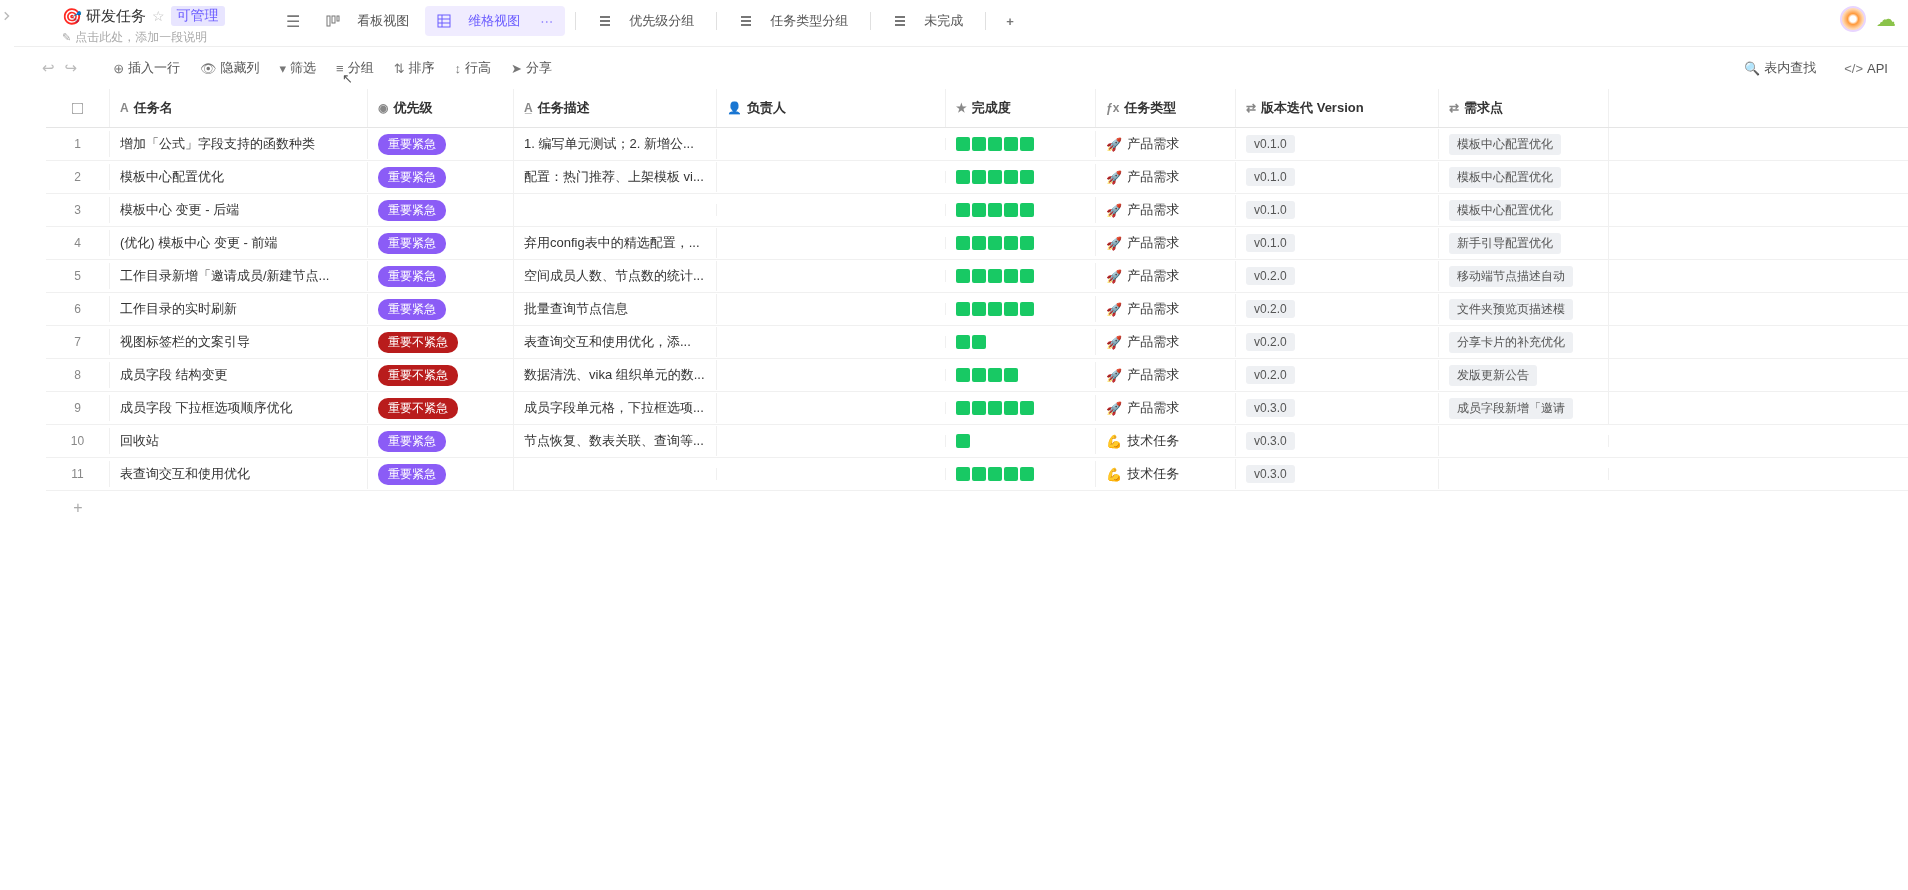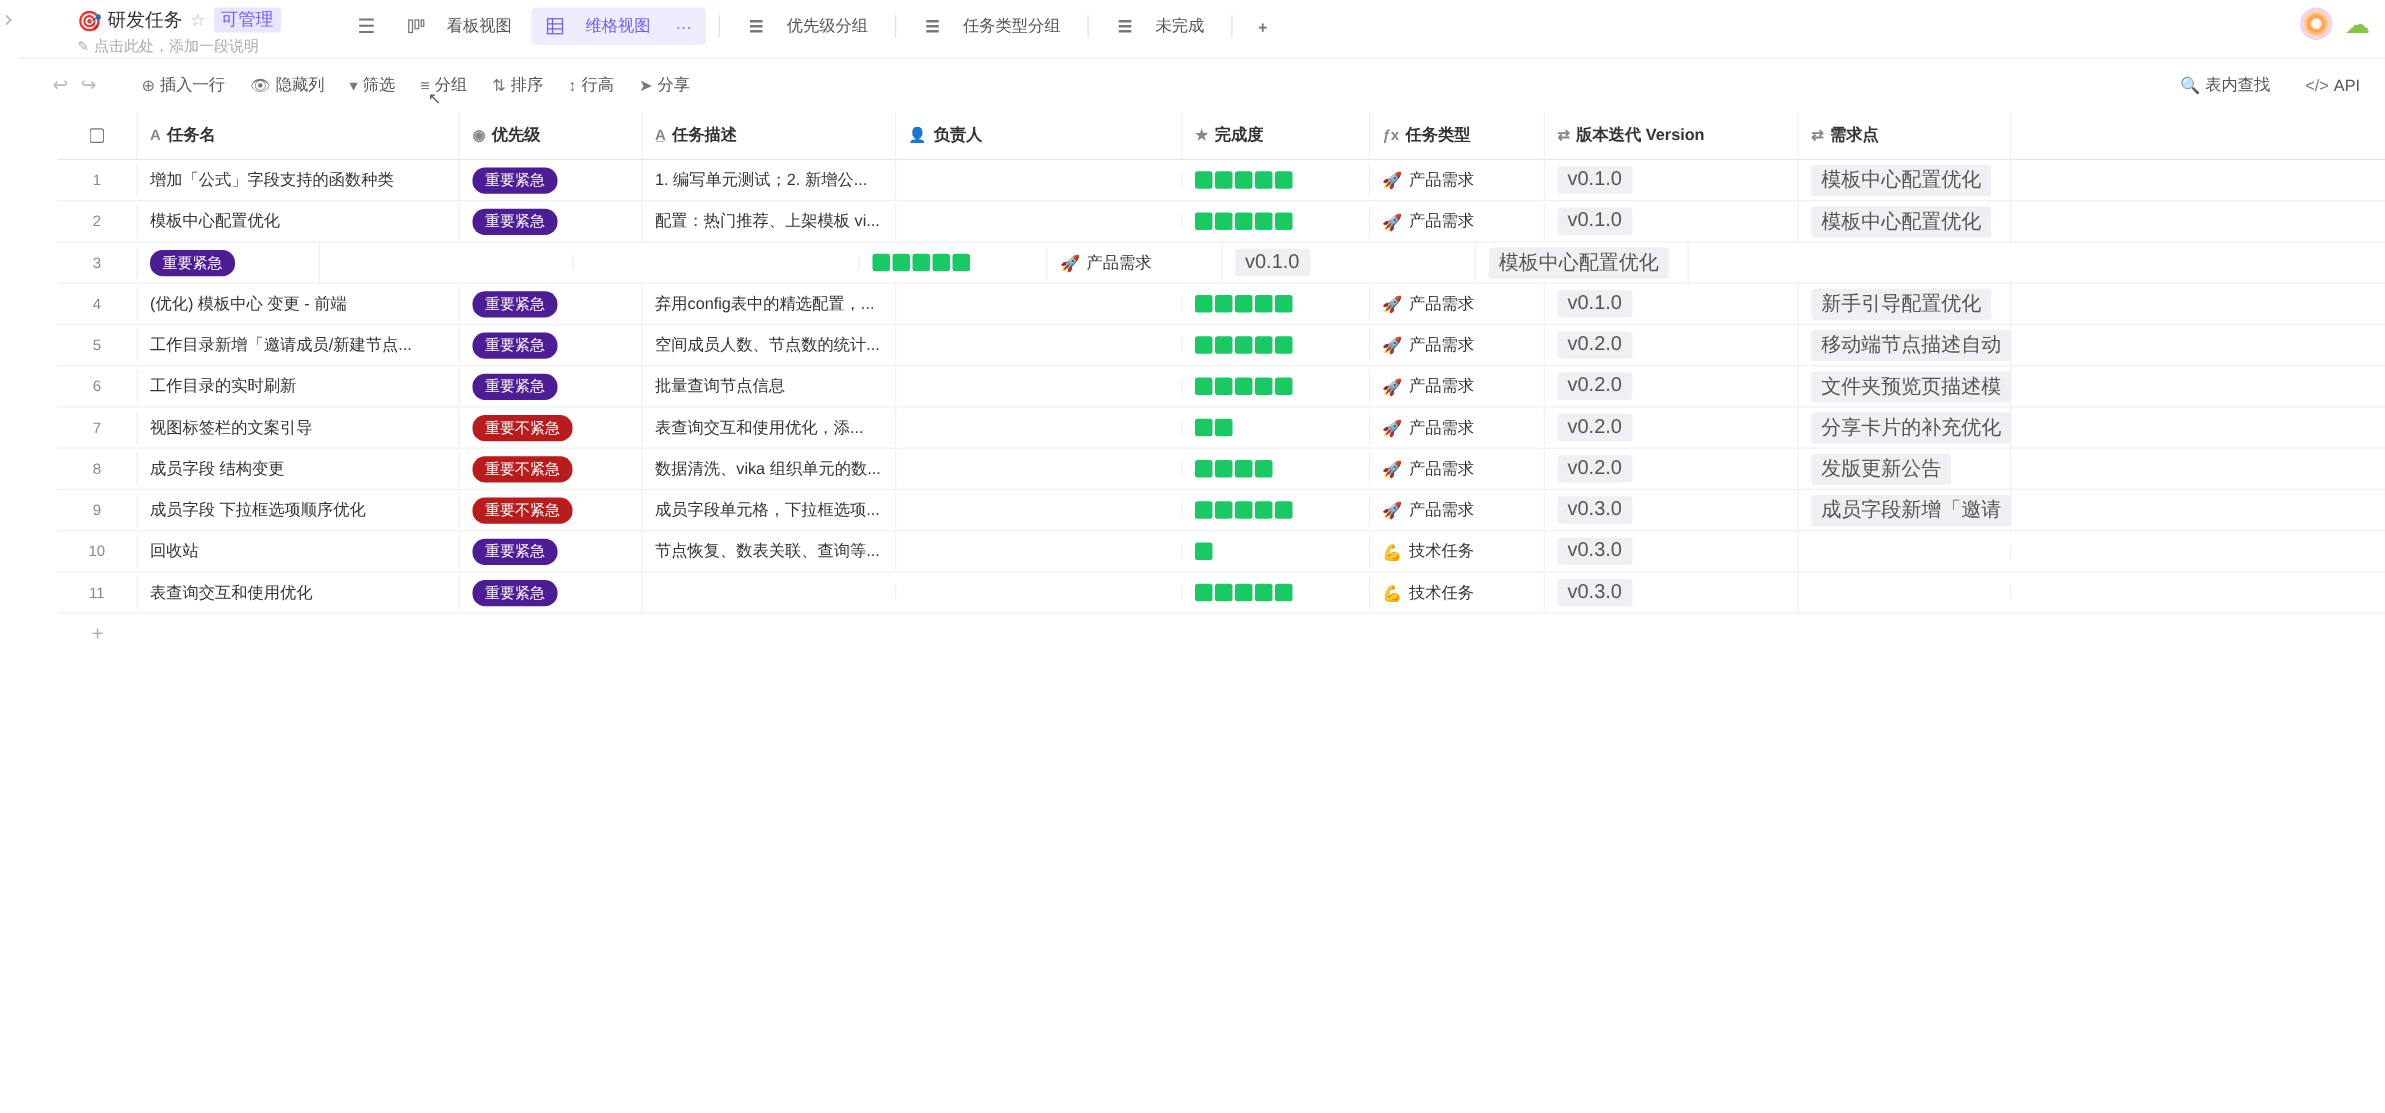--- a/index.html
+++ b/index.html
@@ -54,27 +54,27 @@
 .col-prog { width: 150px; }
 .col-type { width: 140px; }
 .col-ver { width: 203px; }
 .col-req { width: 170px; }
 .grid-head .cell { font-weight: 600; color: #333; padding: 10px; background: #fff; }
 .grid-head .col-idx input { transform: scale(0.9); }
 .hd-ic { color: #888; font-size: 12px; }
 input[type=checkbox] { width: 13px; height: 13px; }
 
 .pill { display: inline-block; padding: 2px 10px; border-radius: 10px; font-size: 12px; color: #fff; }
-.pill-orange { background: #4c1d95; }
+.pill-orange { background: #8b5cf6; }
 .pill-blue { background: #b91c1c; }
 
 .prog { display: flex; gap: 2px; }
 .prog span { width: 14px; height: 14px; border-radius: 2px; background: #18c964; }
 
-.tag { background: #eef0f3; color: #555; padding: 2px 8px; border-radius: 3px; font-size: 16px; }
+.tag { background: #eef0f3; color: #555; padding: 2px 8px; border-radius: 3px; font-size: 12px; }
 
 .add-row { height: 34px; display: flex; align-items: center; }
 .add-row .plus { width: 64px; text-align: center; color: #aaa; font-size: 16px; cursor: pointer; }
 
 svg { display: block; }
 </style>
 </head>
 <body>
 
 <div class="app">
@@ -299,20 +299,21 @@
             <div class="cell col-type type-cell"><span>🚀</span> 产品需求</div>
             <div class="cell col-ver">
               <span class="tag">v0.1.0</span>
             </div>
             <div class="cell col-req">
               <span class="tag">模板中心配置优化</span>
             </div>
           </div>
           <div class="grid-row">
             <div class="cell col-idx">3</div>
+            <div class="cell col-name">模板中心 变更 - 后端</div>
             <div class="cell col-prio">
               <span class="pill pill-orange">重要紧急</span>
             </div>
             <div class="cell col-desc"></div>
             <div class="cell col-owner"></div>
             <div class="cell col-prog">
               <div class="prog">
                 <span></span>
                 <span></span>
                 <span></span>

